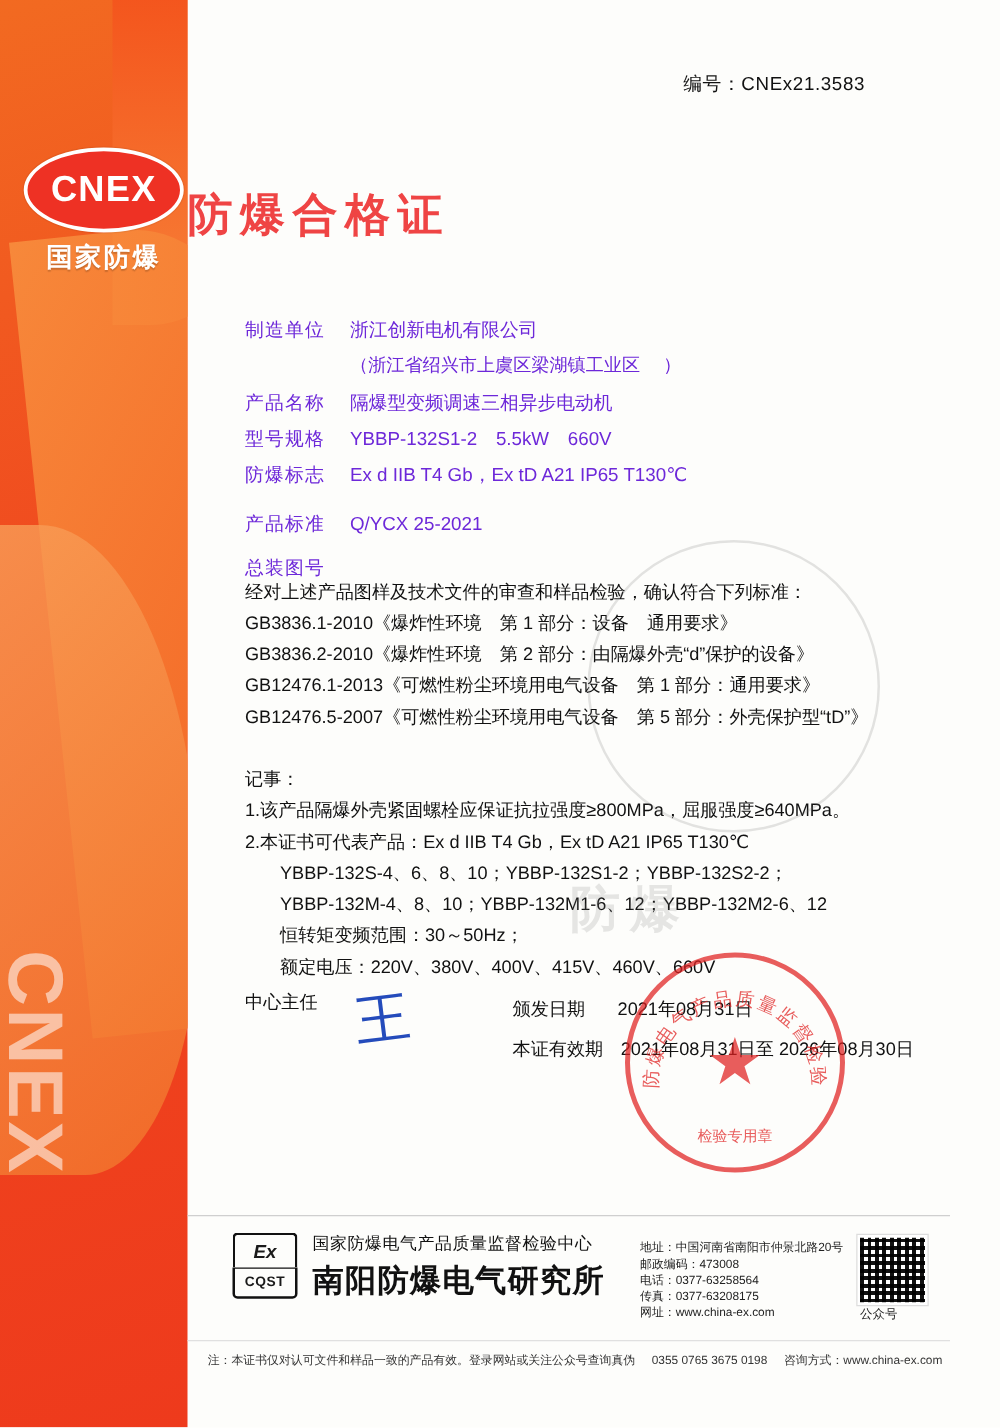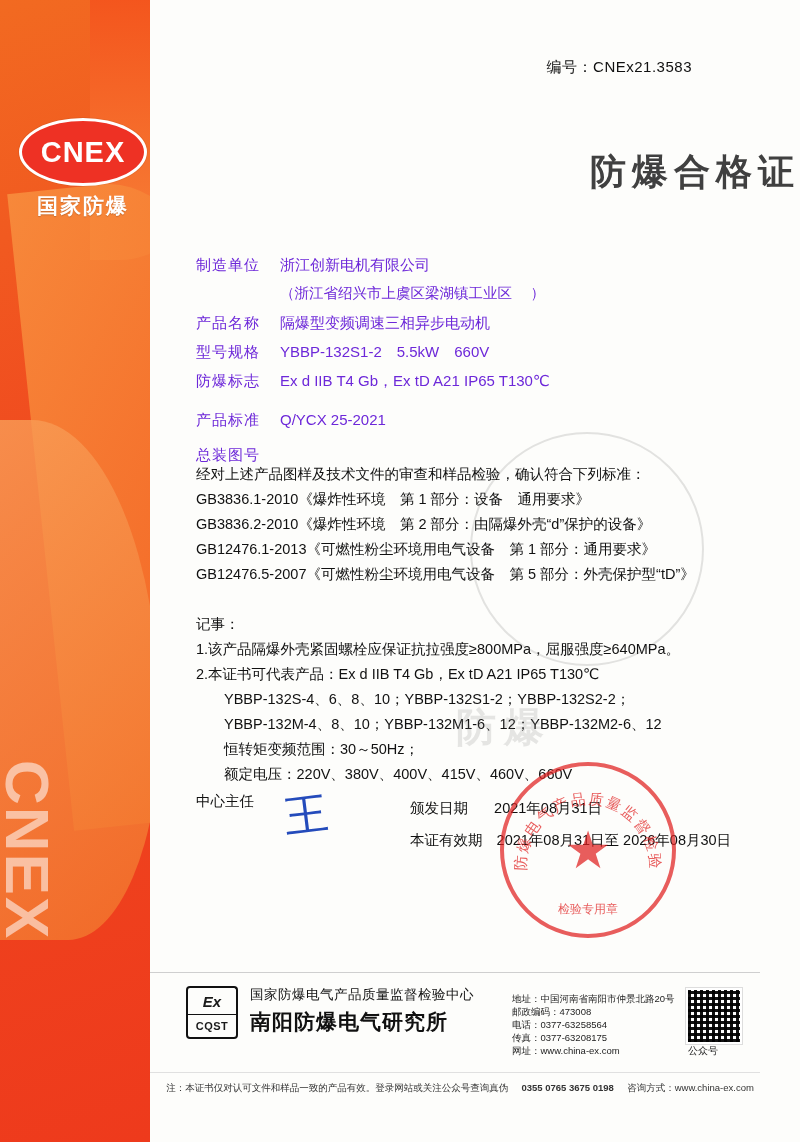--- a/index.html
+++ b/index.html
@@ -85,22 +85,22 @@
     color:#fff;font-size:29px;font-weight:bold;letter-spacing:1px;
     font-family:"Liberation Sans",sans-serif;
   }
   .logo-sub{
     margin-top:6px;color:#ffffff;font-size:21px;font-weight:bold;letter-spacing:2px;
     text-shadow:0 1px 1px rgba(0,0,0,.18);
   }
 
   .title{
     position:absolute;left:0;right:0;top:148px;
-    text-align:right;padding-left:150px;
-    font-size:36px;font-weight:bold;letter-spacing:6px;color:#404040;
+    text-align:left;padding-left:150px;
+    font-size:36px;font-weight:bold;letter-spacing:6px;color:#ef4444;
   }
 
   
   .fields{
     position:absolute;left:196px;top:250px;width:530px;
     font-size:15px;line-height:29px;color:#6d28d9;
   }
   .frow{display:flex;align-items:flex-start;}
   .flabel{width:84px;flex:0 0 84px;letter-spacing:1px;}
   .fval{flex:1;}
@@ -179,42 +179,42 @@
   }
   .ex-bot{
     width:48px;height:22px;border:2px solid #111;border-top:1px solid #111;
     border-radius:0 0 4px 4px;display:flex;align-items:center;justify-content:center;
     font-size:11px;font-weight:bold;letter-spacing:.5px;
   }
   .org{
     flex:1;padding-left:10px;
   }
   .org-line1{font-size:13.5px;color:#111;letter-spacing:.5px;}
-  .org-line2{font-size:21px;font-weight:bold;color:#111;letter-spacing:1px;margin-top:4px;}
+  .org-line2{font-size:25px;font-weight:bold;color:#111;letter-spacing:1px;margin-top:4px;}
 
   .addr{
     position:absolute;left:512px;top:992px;font-size:9.5px;line-height:13px;color:#222;
   }
   .qr{
     position:absolute;left:686px;top:988px;width:52px;height:52px;
     background:
       repeating-linear-gradient(0deg,#111 0 3px,#fff 3px 6px),
       repeating-linear-gradient(90deg,#111 0 3px,#fff 3px 6px);
     background-blend-mode:multiply;
     border:2px solid #fff;
     outline:1px solid #ddd;
   }
   .qr-label{
     position:absolute;left:688px;top:1044px;font-size:10px;color:#222;
   }
   .bottom-note{
     position:absolute;left:150px;right:30px;top:1082px;
     font-size:9.5px;color:#333;text-align:center;
   }
-  .bottom-note .phone{font-weight:bold;margin-top:24px;}
+  .bottom-note .phone{font-weight:normal;margin-top:24px;}
   .bottom-rule{
     position:absolute;left:150px;right:40px;top:1072px;height:1px;background:#e0e0e0;
   }
 </style>
 </head>
 <body>
 
 <div class="page">
 
   <div class="orange-band">

